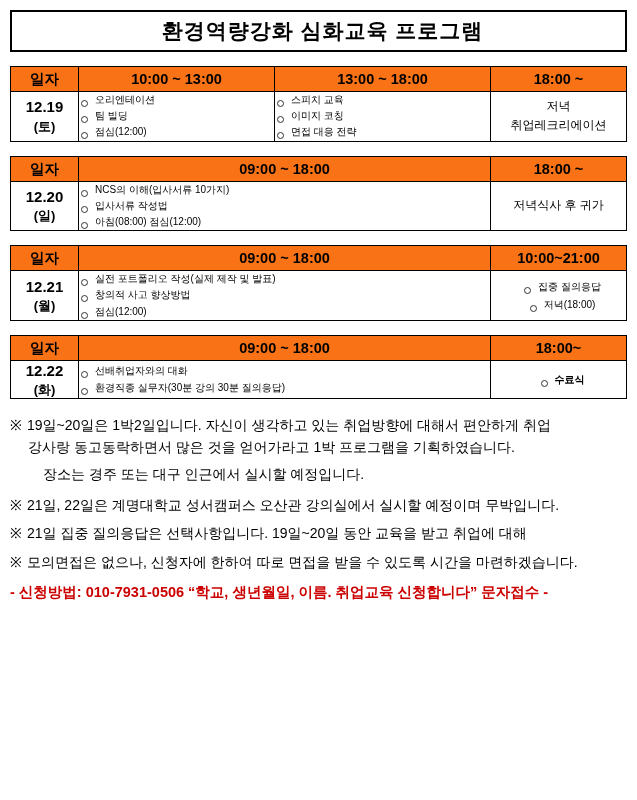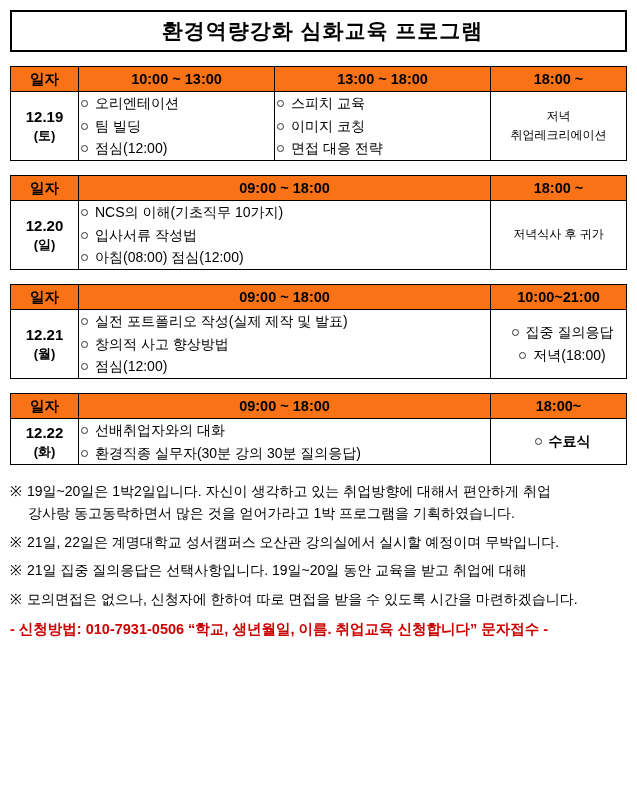--- a/index.html
+++ b/index.html
@@ -77,21 +77,21 @@
   }
   ul.items {
     list-style: none;
     margin: 0;
     padding: 0;
   }
   ul.items li {
     position: relative;
     padding-left: 16px;
     line-height: 1.62;
-    font-size: 14px;
+    font-size: 10px;
   }
   ul.items li::before {
     content: "";
     position: absolute;
     left: 2px;
     top: 8px;
     width: 5px;
     height: 5px;
     border: 1px solid #333;
     border-radius: 50%;
@@ -205,21 +205,21 @@
       <td>09:00 ~ 18:00</td>
       <td>18:00 ~</td>
     </tr>
     <tr>
       <td class="daycell">
         <div>12.20</div>
         <div class="dow">(일)</div>
       </td>
       <td class="bodycell">
         <ul class="items">
-          <li>NCS의 이해(기초직무 10가지)</li>
+          <li>NCS의 이해(입사서류 10가지)</li>
           <li>입사서류 작성법</li>
           <li>아침(08:00) 점심(12:00)</li>
         </ul>
       </td>
       <td class="plaincell">
         <div>저녁식사 후 귀가</div>
       </td>
     </tr>
   </tbody>
     </table>
@@ -293,20 +293,26 @@
   <div class="notes">
 
     <div class="note">
       <span class="mark">※</span>
       <span class="body">
         <span class="ln">19일~20일은 1박2일입니다. 자신이 생각하고 있는 취업방향에 대해서 편안하게 취업</span>
         <span class="ln ind">강사랑 동고동락하면서 많은 것을 얻어가라고 1박 프로그램을 기획하였습니다.</span>
       </span>
     </div>
 
+    <div class="note sub">
+      <span class="mark"></span>
+      <span class="body">
+        <span class="ln">장소는 경주 또는 대구 인근에서 실시할 예정입니다.</span>
+      </span>
+    </div>
 
     <div class="note">
       <span class="mark">※</span>
       <span class="body">
         <span class="ln">21일, 22일은 계명대학교 성서캠퍼스 오산관 강의실에서 실시할 예정이며 무박입니다.</span>
       </span>
     </div>
 
     <div class="note">
       <span class="mark">※</span>

